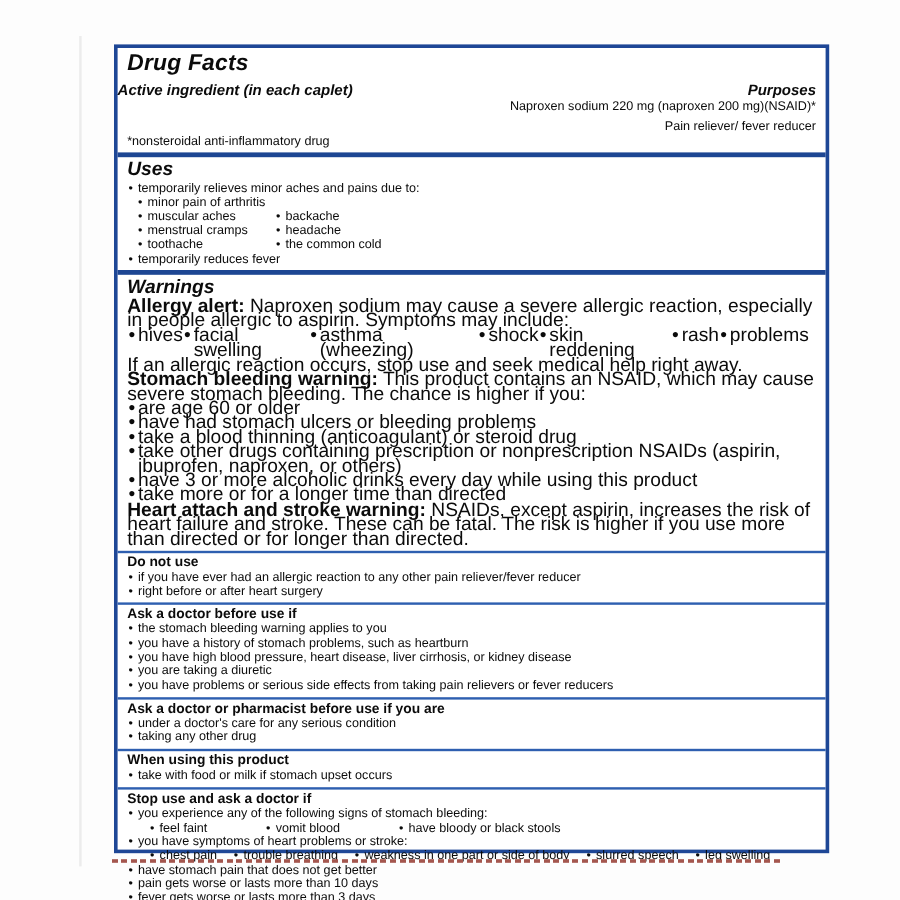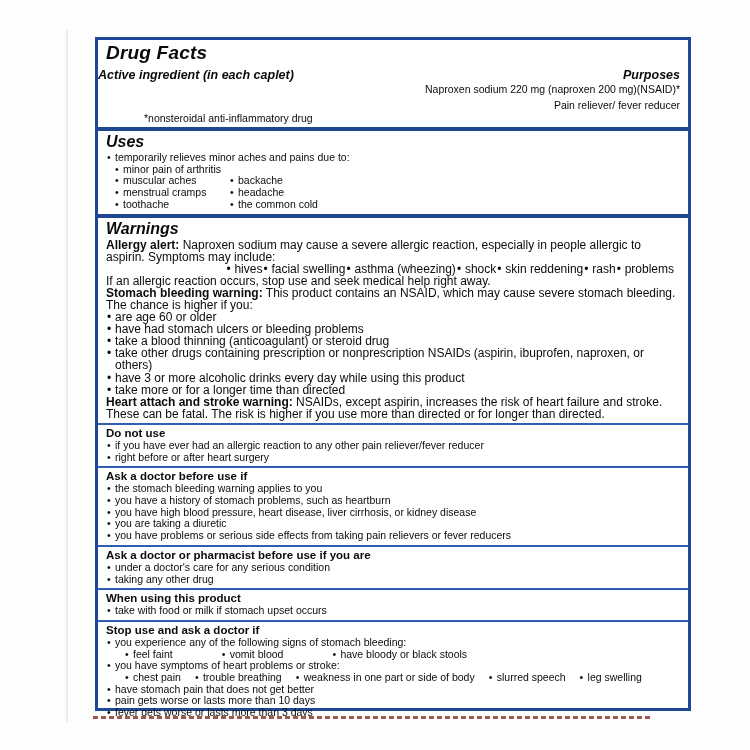--- a/index.html
+++ b/index.html
@@ -29,33 +29,33 @@
     padding:3px 8px 2px 8px; letter-spacing:0.2px; line-height:20px;
   }
   .title-rule { height:2px; background:#2a5cb0; margin:0 6px; }
   .ai-row {
     display:flex; justify-content:space-between;
     padding:3px 8px 0 0;
     font-weight:bold; font-style:italic; font-size:12.5px; line-height:14px;
   }
   .ing-row { display:flex; align-items:flex-end; padding:1px 8px 0 8px; font-size:10.5px; line-height:12px;flex-direction:column; }
   .dots { flex:1; border-bottom:2px dotted #1b1b1b; margin:0 1px 2px 1px; }
-  .footnote { padding:1px 8px 3px 8px; font-size:10.5px; line-height:12px;margin-left:38px; }
+  .footnote { padding:1px 8px 3px 8px; font-size:10.5px; line-height:12px; }
 
   
   .bar { height:4px; background:#1d4693; flex:none; }
   .rule { height:2px; background:#2e5fb0; margin:0; flex:none; }
 
   
   .sec-h { font-size:16px; font-weight:bold; font-style:italic; line-height:18px; padding-bottom:1px; }
   .sub-h { font-size:11.5px; font-weight:bold; line-height:13px; }
 
   
   .txt { font-size:10.5px; line-height:11.7px; }
-  .w-txt { font-size:12px; line-height:12.1px; }
+  .w-txt { font-size:16px; line-height:12.1px; }
   .bullet { position:relative; padding-left:9px; }
   .bullet::before { content:"\2022"; position:absolute; left:1px; top:0; }
   .lvl2 { margin-left:8px; }
   .lvl3 { margin-left:18px; }
 
   .uses-row { display:flex; }
   .ucol1 { width:115px; }
 
   .symptoms { display:flex; justify-content:flex-end; padding-right:6px; }
   .signs-row { display:flex; gap:48px; }
@@ -100,20 +100,21 @@
       <div class="txt bullet">backache</div>
     </div>
     <div class="uses-row lvl2">
       <div class="txt bullet ucol1">menstrual cramps</div>
       <div class="txt bullet">headache</div>
     </div>
     <div class="uses-row lvl2">
       <div class="txt bullet ucol1">toothache</div>
       <div class="txt bullet">the common cold</div>
     </div>
+    <div class="txt bullet">temporarily reduces fever</div>
   </div>
 
   <div class="bar"></div>
 
   <div class="pad">
     <div class="sec-h">Warnings</div>
     <div class="w-txt">
       <span class="lead">Allergy alert:</span><span> Naproxen sodium may cause a severe allergic reaction, especially in people allergic to aspirin. Symptoms may include:</span>
     </div>
     <div class="w-txt symptoms">

